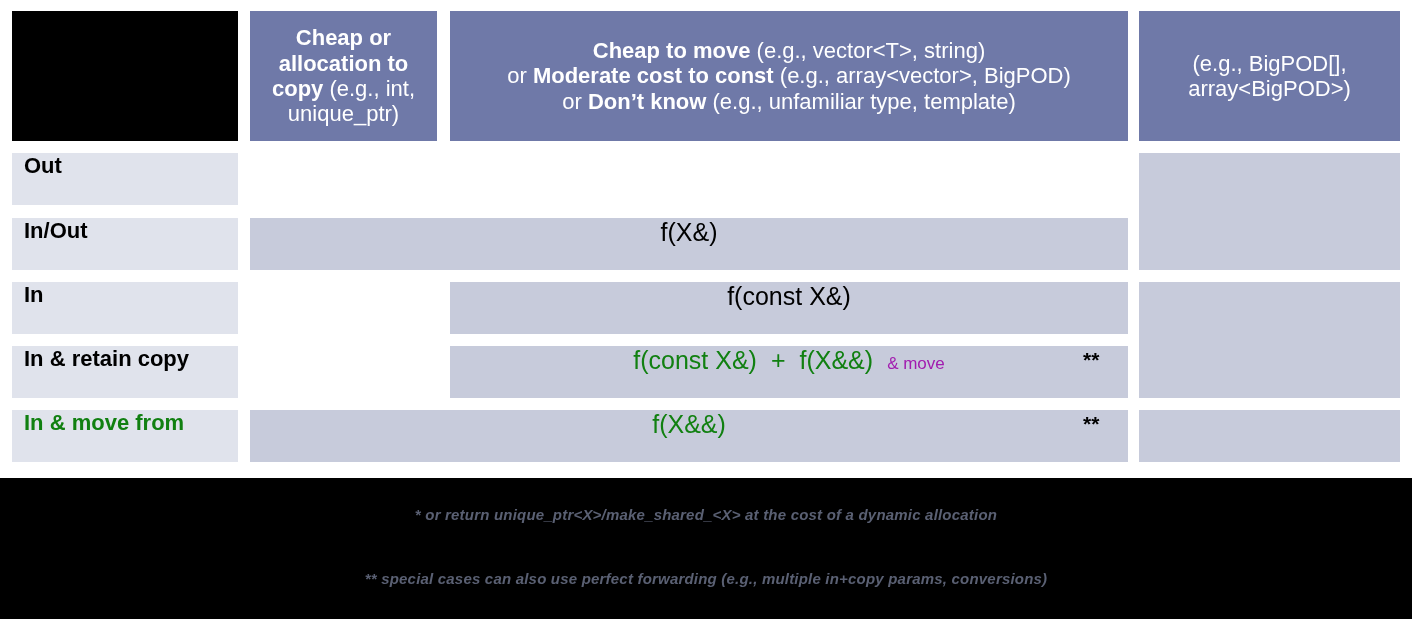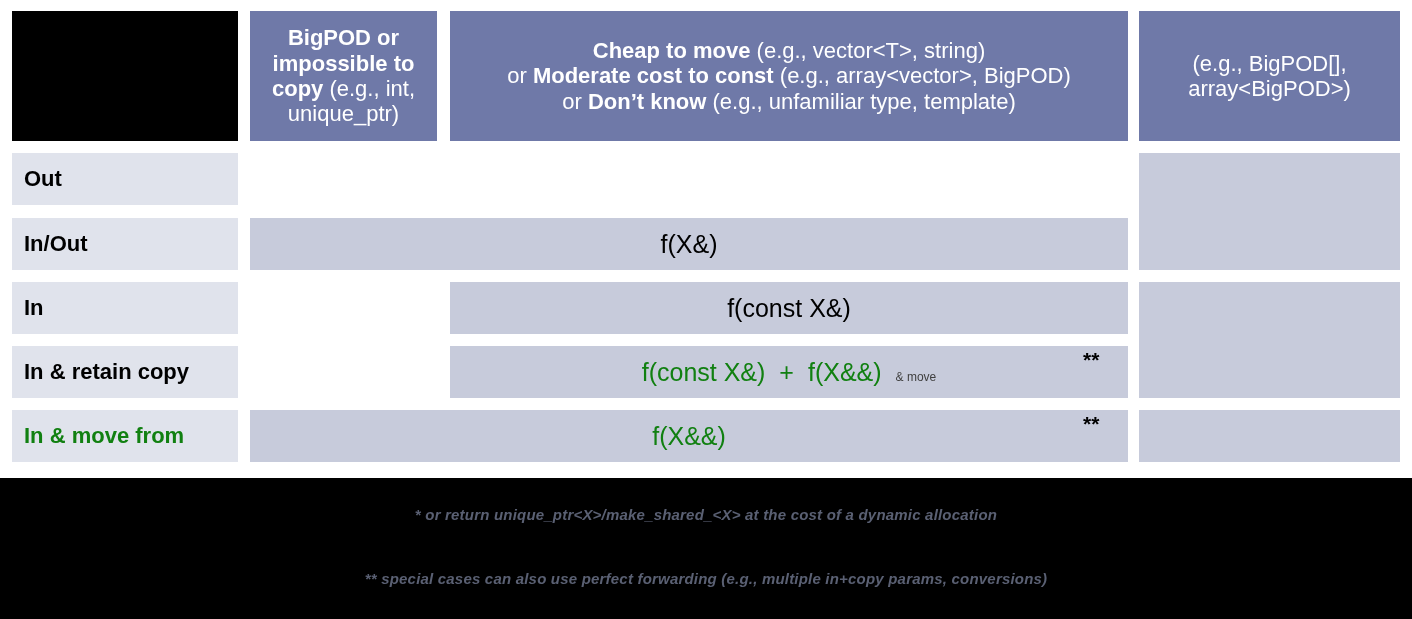--- a/index.html
+++ b/index.html
@@ -16,21 +16,21 @@
     height: 619px;
     background: #ffffff;
     overflow: hidden;
   }
 
   
   .cell {
     position: absolute;
     box-sizing: border-box;
     display: flex;
-    align-items: center;
+    align-items: flex-start;
     justify-content: center;
     text-align: center;
     line-height: 1.15;
   }
 
   
   .corner-block {
     position: absolute;
     left: 12px;
     top: 11px;
@@ -61,21 +61,21 @@
 
   
   .body-cell {
     background: #c7cbdb;
     color: #000000;
     font-size: 25px;
     font-weight: 400;
   }
   .body-cell.empty { font-size: 0; }
   .green-text { color: #118011; }
-  .green-small { color: #404040; font-size: 12px; }
+  .green-small { color: #a21caf; font-size: 17px; }
   .plus { color: #118011; }
 
   .starnote {
     position: absolute;
     font-size: 21px;
     font-weight: 700;
     color: #000000;
     line-height: 1;
   }
 
@@ -116,21 +116,21 @@
 </style>
 </head>
 <body>
 
 <div id="page">
 
   <div class="corner-block"></div>
 
   <div class="cell hdr stack" style="left:250px; top:11px; width:187px; height:130px;">
     <div>
-      <b>BigPOD or impossible to copy</b><span> (e.g., int, unique_ptr)</span>
+      <b>Cheap or allocation to copy</b><span> (e.g., int, unique_ptr)</span>
     </div>
   </div>
 
   <div class="cell hdr stack" style="left:450px; top:11px; width:678px; height:130px;">
     <div>
       <div>
         <b>Cheap to move</b><span> (e.g., vector&lt;T&gt;, string)</span>
       </div>
       <div>
         <span>or </span><b>Moderate cost to const</b><span> (e.g., array&lt;vector&gt;, BigPOD)</span>

